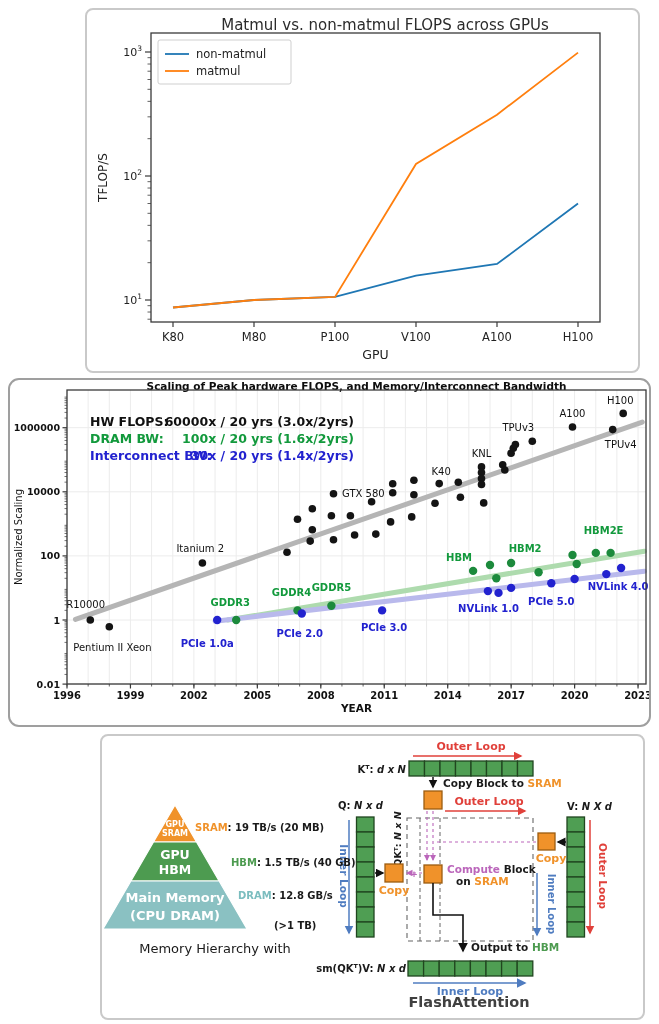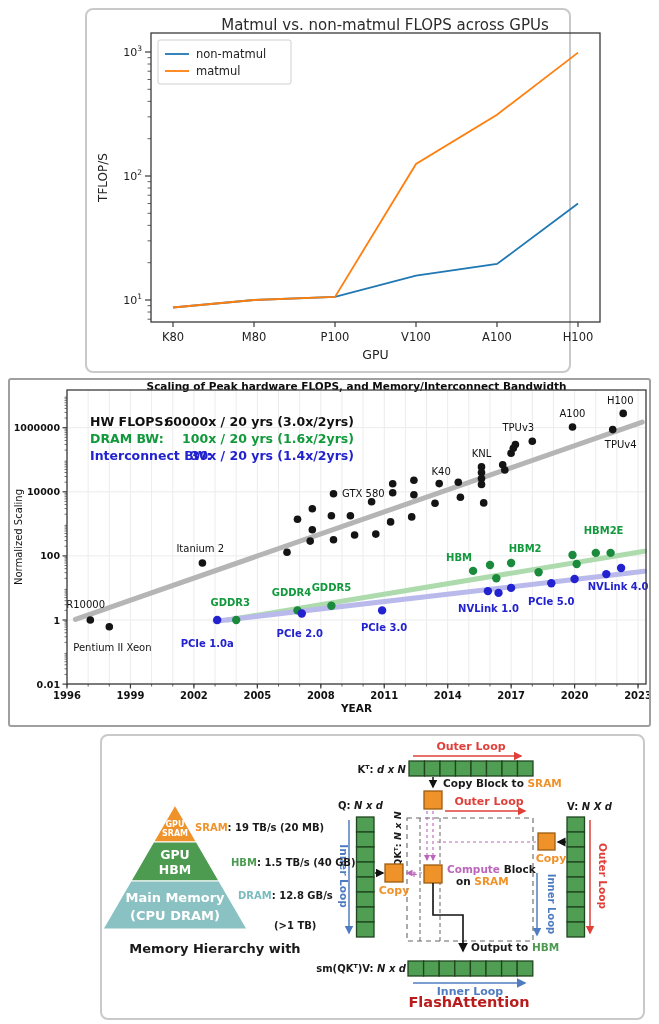--- a/index.html
+++ b/index.html
@@ -1,37 +1,37 @@
 <!DOCTYPE html>
 <html><head>
 <meta charset="utf-8">
 <style>
   html,body{margin:0;padding:0;}
   body{
     width:659px;height:1024px;position:relative;background:#ffffff;
     font-family:"DejaVu Sans","Liberation Sans",sans-serif;color:#222;
   }
   .panel{position:absolute;background:#fff;border:2px solid #c9c9c9;border-radius:8px;box-sizing:border-box;}
-  #panel-top{left:85px;top:8px;width:486px;height:365px;}
-  #panel-mid{left:8px;top:378px;width:643px;height:349px;border-color:#9f9f9f;border-radius:3px;}
+  #panel-top{left:85px;top:8px;width:555px;height:365px;}
+  #panel-mid{left:8px;top:378px;width:643px;height:349px;border-color:#9f9f9f;border-radius:11px;}
   #panel-bot{left:100px;top:734px;width:545px;height:286px;}
   .panel svg{position:absolute;left:0;top:0;}
   .overlay{position:absolute;white-space:nowrap;}
   #top-title{left:58px;top:6px;width:480px;text-align:center;font-size:15px;color:#2b2b2b;}
   #mid-title{left:57px;top:0px;width:579px;text-align:center;font-size:10.5px;font-weight:bold;color:#0d0d0d;}
   .slabel{font-size:10px;font-weight:bold;color:#1a1a1a;}
   .hl-orange{color:#f0922a;}
   .hl-green{color:#4d9b50;}
   .hl-teal{color:#7bbdbf;text-align:center;}
   #side-sram{left:93px;top:86px;}
   #side-hbm{left:111px;top:121px;margin-left:18px;}
   #side-dram{left:136px;top:154px;}
   #side-dram2{left:172px;top:184px;}
-  #pyr-caption{left:24px;top:204px;width:178px;text-align:center;font-size:13px;font-weight:bold;color:#1a1a1a;line-height:18px;white-space:nowrap;}
-  #flash-title{left:285px;top:258px;width:164px;text-align:center;font-size:14.5px;font-weight:bold;color:#b91c1c;}
+  #pyr-caption{left:24px;top:204px;width:178px;text-align:center;font-size:13px;font-weight:normal;color:#1a1a1a;line-height:18px;white-space:nowrap;}
+  #flash-title{left:285px;top:258px;width:164px;text-align:center;font-size:14.5px;font-weight:bold;color:#404040;}
 </style>
 </head>
 <body>
 
 <div class="panel" id="panel-top">
   <div class="overlay" id="top-title">Matmul vs. non-matmul FLOPS across GPUs</div>
   <svg id="svg-top" width="551" height="361" viewBox="2 2 551 361">
       <g>
         <rect x="66" y="25" width="449" height="289" fill="none" stroke="#3a3a3a" stroke-width="1.3"></rect>
         <g>

